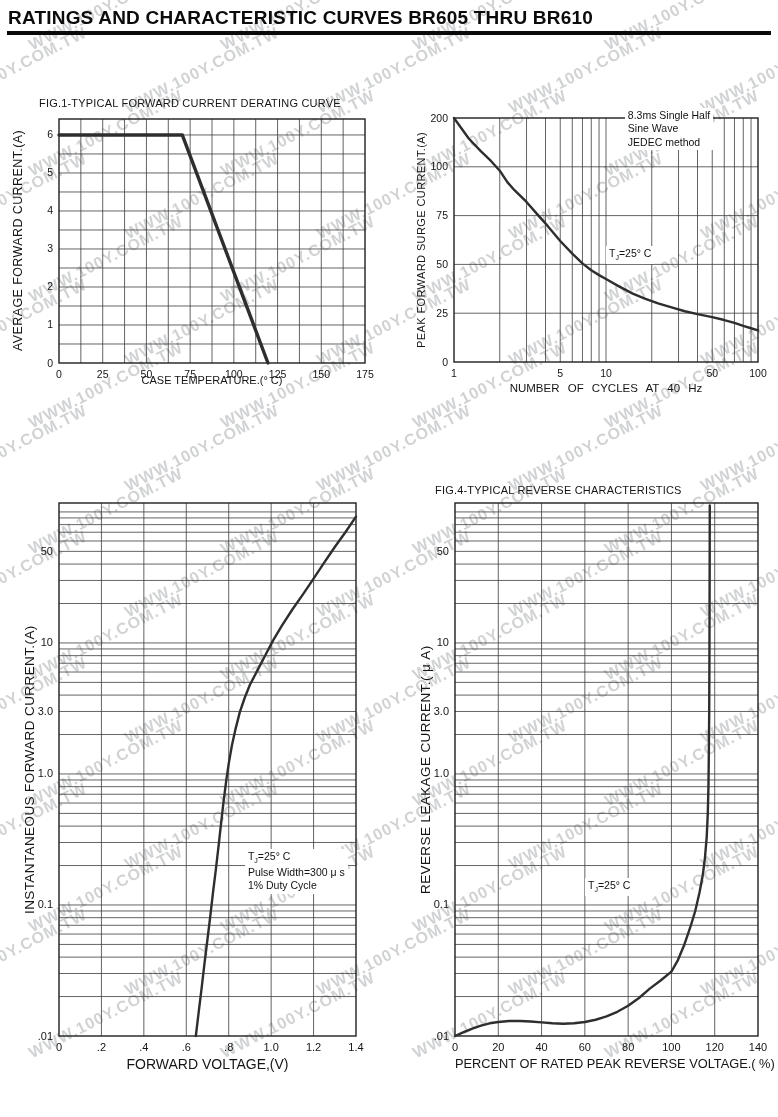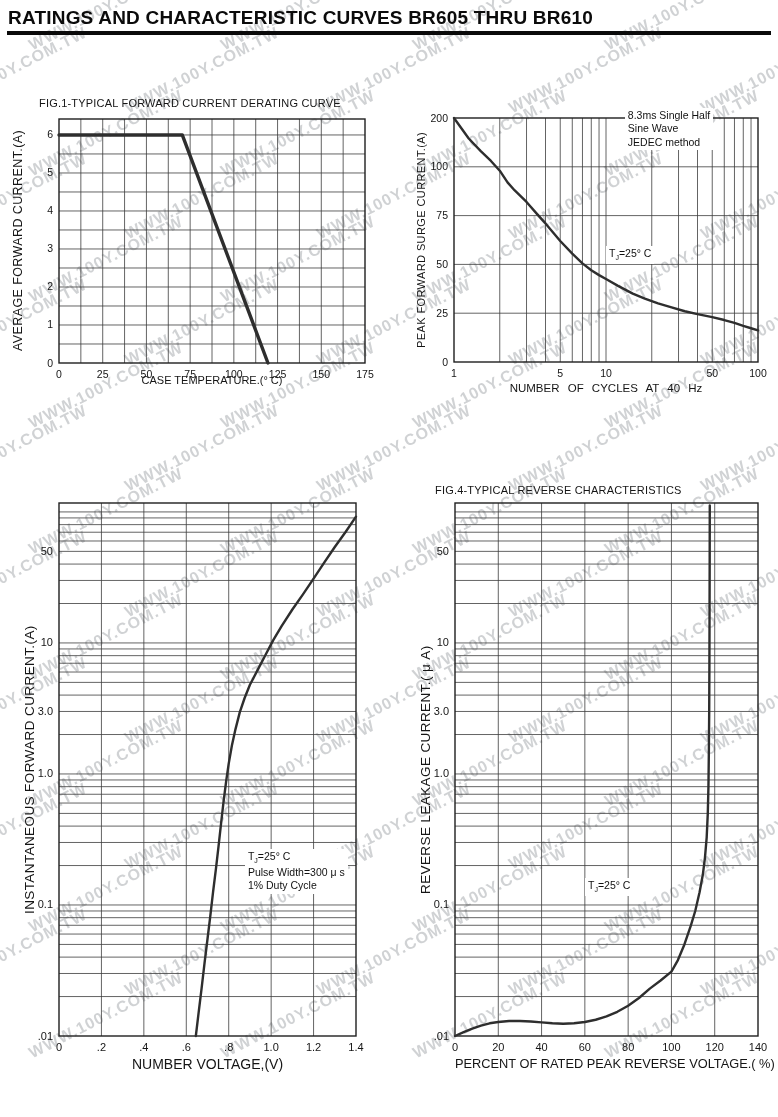--- a/index.html
+++ b/index.html
@@ -210,21 +210,21 @@
           <text x="-6" y="198.7" text-anchor="end" font-size="10.5">25</text>
           <text x="-6" y="247.5" text-anchor="end" font-size="10.5">0</text>
         </g>
       </svg>
       <div class="anno" style="left: 224.848px; top: 20px;">8.3ms Single Half<br>Sine Wave<br>JEDEC method</div>
       <div class="anno" style="left: 206px; top: 158.1px;">T<sub>J</sub>=25° C</div>
     </section>
 
   <section class="chart" id="chart-2" style="left: 0px; top: 478px; width: 400px; height: 625px;">
     <div class="ylabel" style="left: 21px; top: 25px; height: 533px; font-size: 13.5px;">INSTANTANEOUS FORWARD CURRENT.(A)</div>
-    <div class="xlabel" style="left: 59px; top: 578px; width: 297px; font-size: 14px; word-spacing: 0px;">NUMBER VOLTAGE,(V)</div>
+    <div class="xlabel" style="left: 59px; top: 578px; width: 297px; font-size: 14px; word-spacing: 0px;">FORWARD VOLTAGE,(V)</div>
   <svg class="plot-svg" width="400" height="625">
         <g transform="translate(59,25)">
           <line x1="42.42857142857144" y1="0" x2="42.42857142857144" y2="533" stroke="#3c3c3c" stroke-width="0.8"></line>
           <line x1="84.85714285714288" y1="0" x2="84.85714285714288" y2="533" stroke="#3c3c3c" stroke-width="0.8"></line>
           <line x1="127.2857142857143" y1="0" x2="127.2857142857143" y2="533" stroke="#3c3c3c" stroke-width="0.8"></line>
           <line x1="169.71428571428575" y1="0" x2="169.71428571428575" y2="533" stroke="#3c3c3c" stroke-width="0.8"></line>
           <line x1="212.14285714285714" y1="0" x2="212.14285714285714" y2="533" stroke="#3c3c3c" stroke-width="0.8"></line>
           <line x1="254.57142857142858" y1="0" x2="254.57142857142858" y2="533" stroke="#3c3c3c" stroke-width="0.8"></line>
           <line x1="0" y1="493.560064573836" x2="297" y2="493.560064573836" stroke="#3c3c3c" stroke-width="0.8"></line>
           <line x1="0" y1="470.48918131866617" x2="297" y2="470.48918131866617" stroke="#3c3c3c" stroke-width="0.8"></line>

